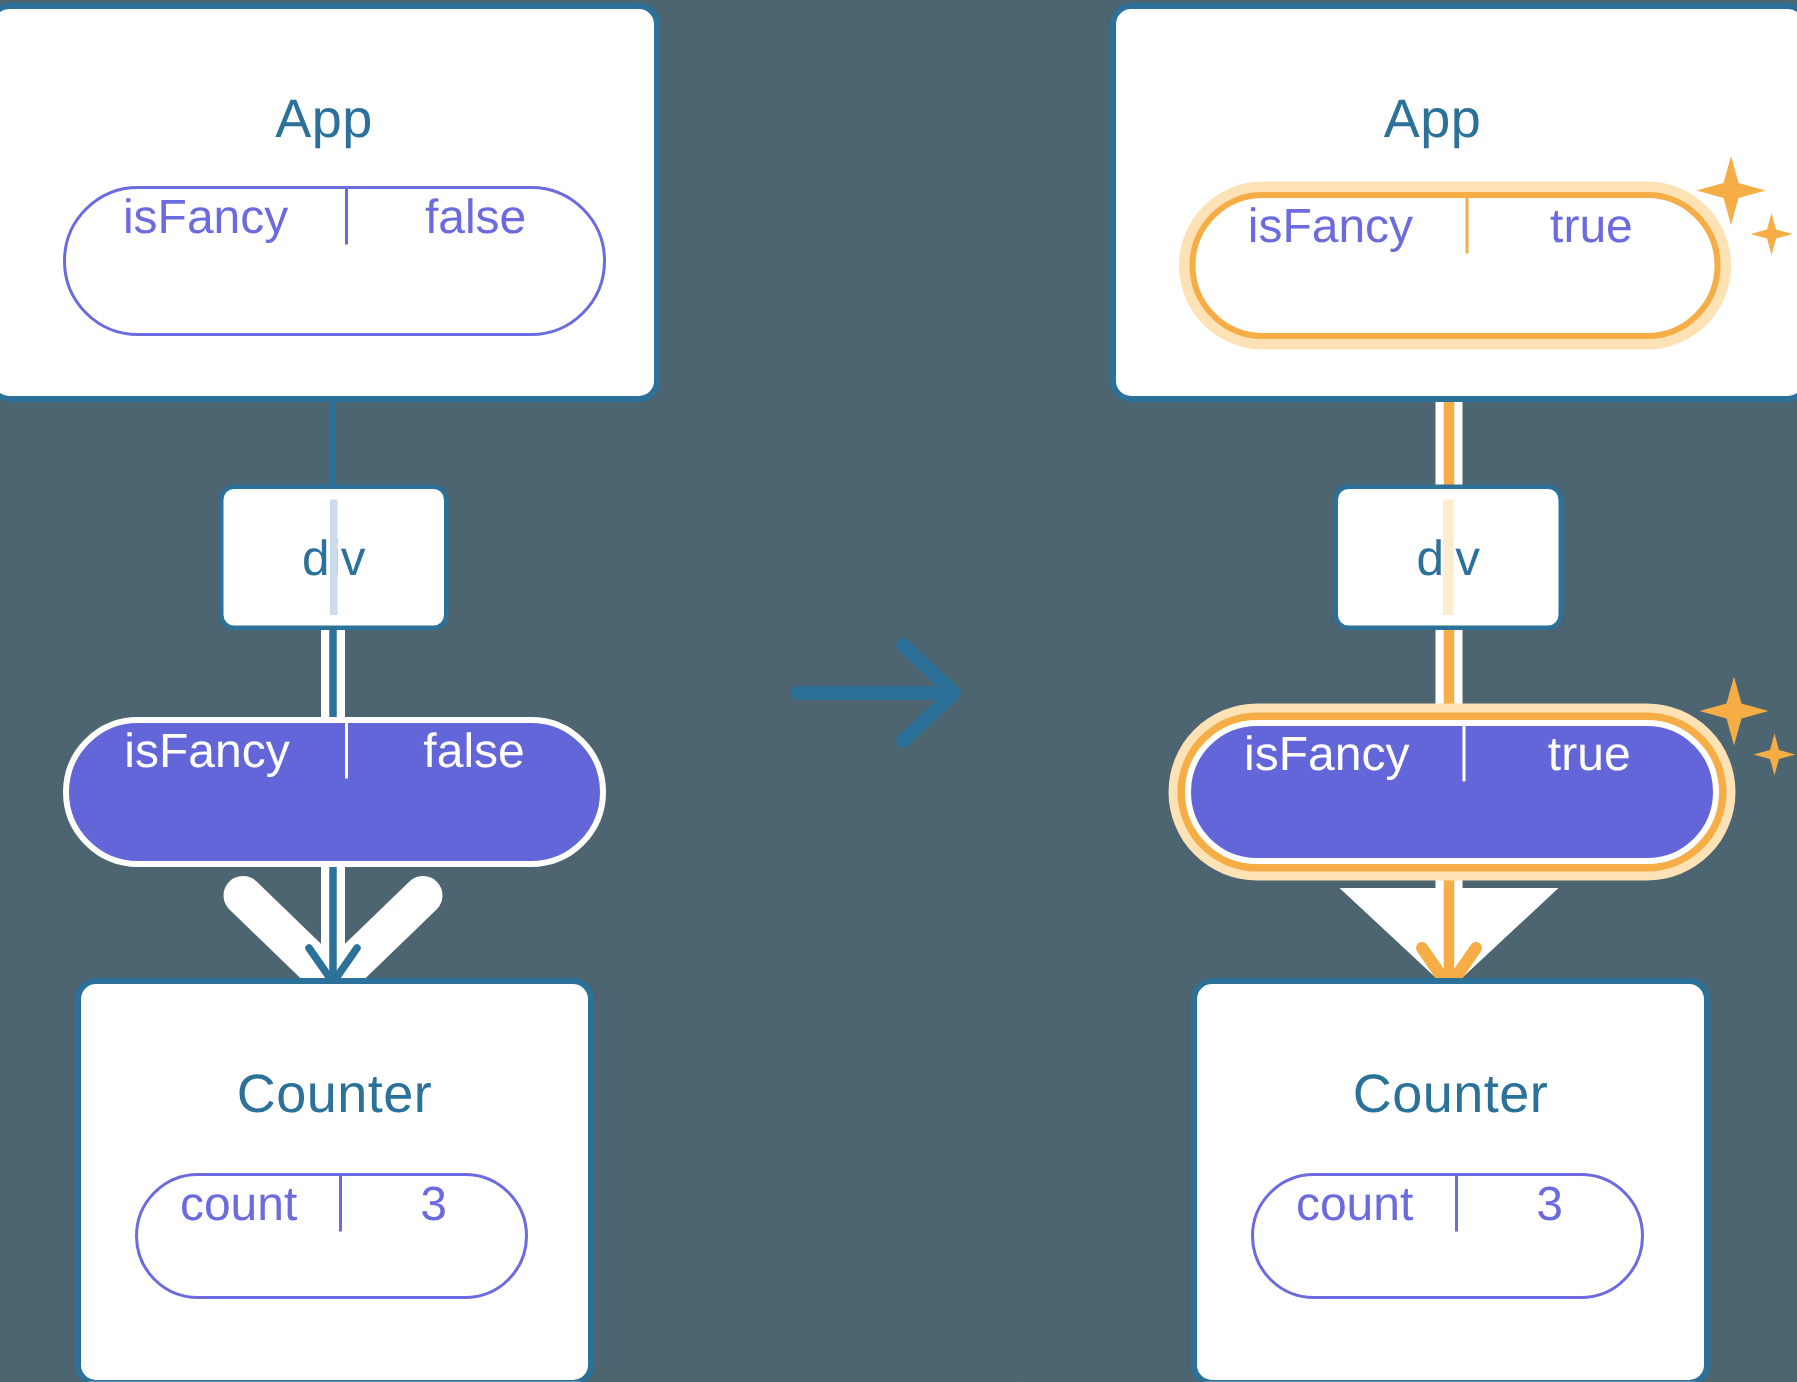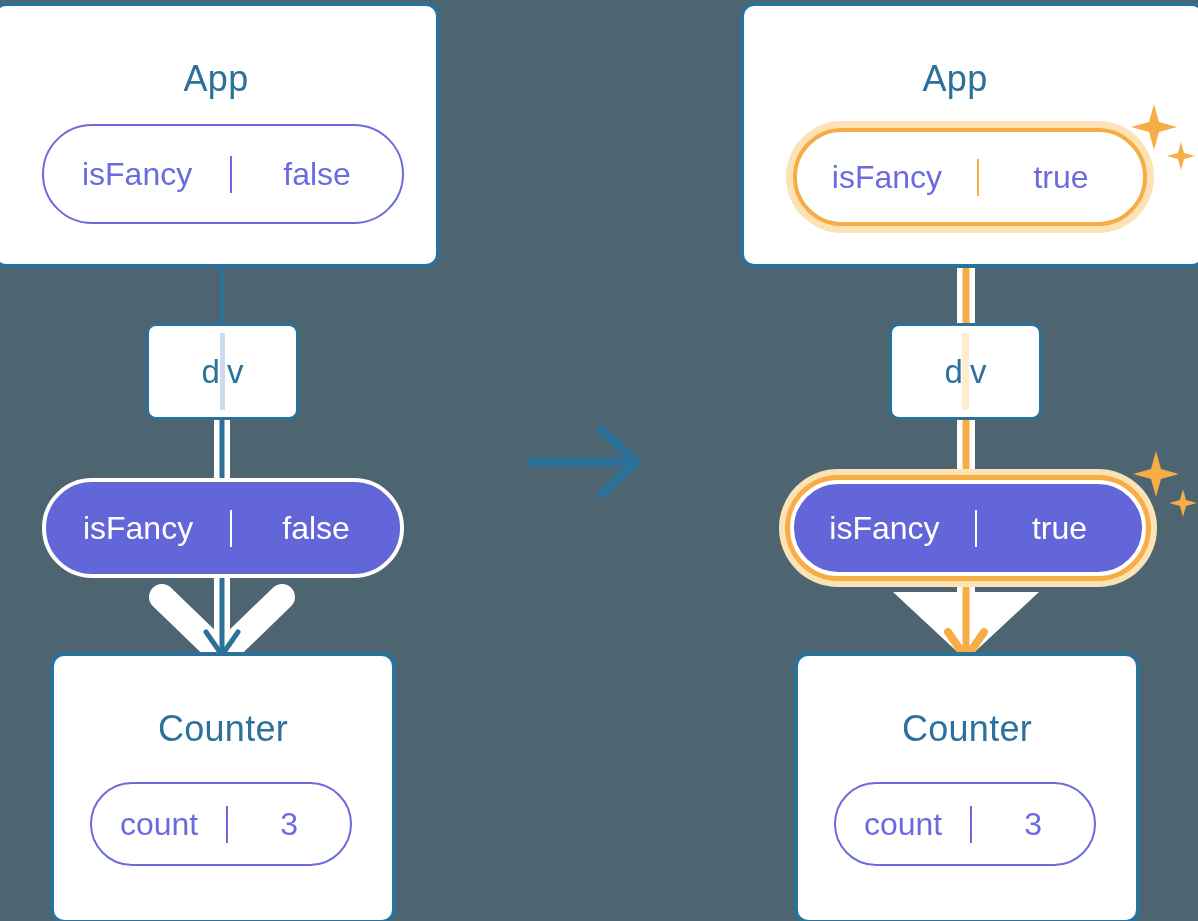--- a/index.html
+++ b/index.html
@@ -35,21 +35,21 @@
     border-radius:10px;
     box-sizing:border-box;
     display:flex;align-items:center;justify-content:center;
     color:#2b7199;
     font-size:33px;
   }
   
   .pill{
     position:absolute;
     box-sizing:border-box;
-    display:flex;align-items:center;
+    display:flex;align-items:flex-start;
     border-radius:999px;
     overflow:hidden;
   }
   .pill .cell{
     display:flex;align-items:center;justify-content:center;
     font-size:32px;
     white-space:nowrap;
     box-sizing:border-box;
   }
   .pill .cell.key{flex:0 0 52%;}

